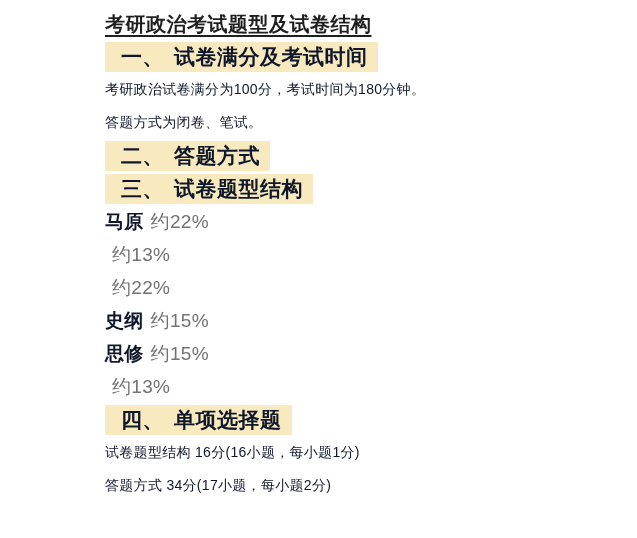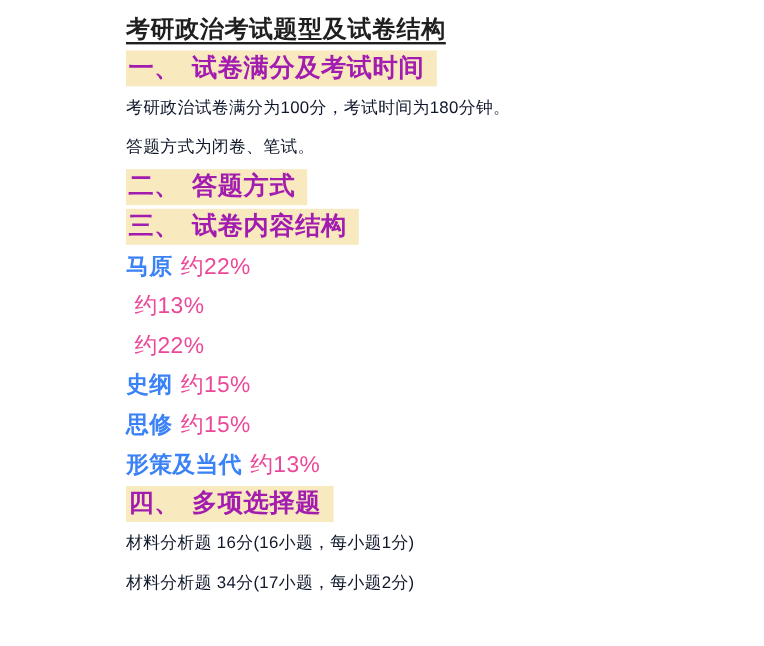--- a/index.html
+++ b/index.html
@@ -27,45 +27,45 @@
     font-weight: bold;
     color: #1f1f1f;
     text-decoration: underline;
     text-decoration-thickness: 2px;
     text-underline-offset: 4px;
     letter-spacing: 0.5px;
   }
   .heading {
     display: inline-block;
     background: #F8EABE;
-    color: #a21caf;
+    color: #0f172a;
     font-size: 21px;
     font-weight: bold;
     line-height: 30px;
-    padding: 0 10px 0 2px;
+    padding: 0 10px 0 16px;
     letter-spacing: 0.5px;
   }
   .heading .enum-gap {
     display: inline-block;
     width: 10px;
   }
   .body-text {
     font-size: 14px;
     color: #0f172a;
     letter-spacing: 0.3px;
   }
   .item-name {
     font-size: 19px;
     font-weight: bold;
-    color: #3b82f6;
+    color: #0f172a;
     letter-spacing: 0.3px;
   }
   .item-value {
     font-size: 19px;
-    color: #ec4899;
+    color: #737373;
     margin-left: 7px;
     letter-spacing: 0.3px;
   }
 </style>
 </head>
 <body>
 
 <div class="doc">
 
   <div class="row title-row">
@@ -82,21 +82,21 @@
 
   <div class="row">
     <span class="body-text">答题方式为闭卷、笔试。</span>
   </div>
 
   <div class="row">
     <span class="heading"><span>二、</span><span class="enum-gap"></span><span>答题方式</span></span>
   </div>
 
   <div class="row">
-    <span class="heading"><span>三、</span><span class="enum-gap"></span><span>试卷内容结构</span></span>
+    <span class="heading"><span>三、</span><span class="enum-gap"></span><span>试卷题型结构</span></span>
   </div>
 
   <div class="row">
     <span class="item-name">马原</span>
     <span class="item-value">约22%</span>
   </div>
   <div class="row">
     <span class="item-value">约13%</span>
   </div>
   <div class="row">
@@ -104,28 +104,27 @@
   </div>
   <div class="row">
     <span class="item-name">史纲</span>
     <span class="item-value">约15%</span>
   </div>
   <div class="row">
     <span class="item-name">思修</span>
     <span class="item-value">约15%</span>
   </div>
   <div class="row">
-    <span class="item-name">形策及当代</span>
     <span class="item-value">约13%</span>
   </div>
 
   <div class="row">
-    <span class="heading"><span>四、</span><span class="enum-gap"></span><span>多项选择题</span></span>
+    <span class="heading"><span>四、</span><span class="enum-gap"></span><span>单项选择题</span></span>
   </div>
 
   <div class="row">
-    <span class="body-text">材料分析题 16分(16小题，每小题1分)</span>
+    <span class="body-text">试卷题型结构 16分(16小题，每小题1分)</span>
   </div>
   <div class="row">
-    <span class="body-text">材料分析题 34分(17小题，每小题2分)</span>
+    <span class="body-text">答题方式 34分(17小题，每小题2分)</span>
   </div>
 
 </div>
 
 </body></html>

